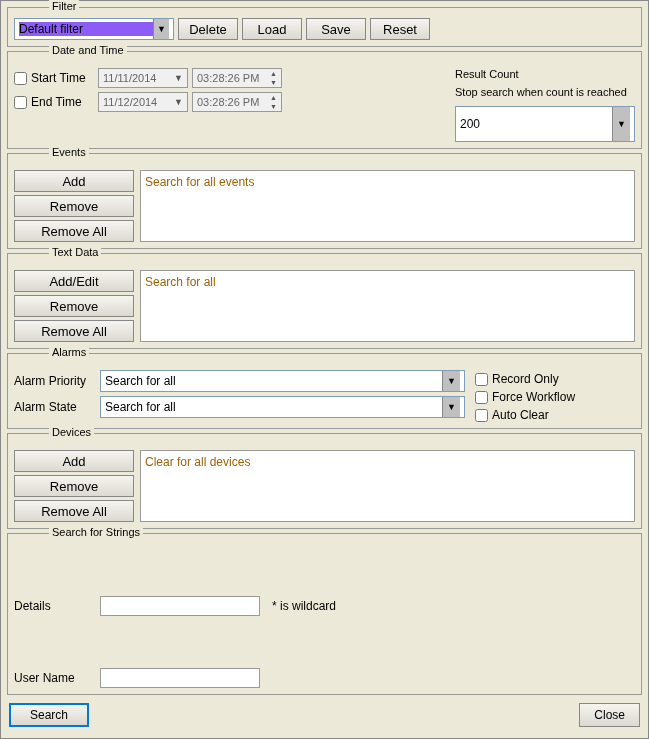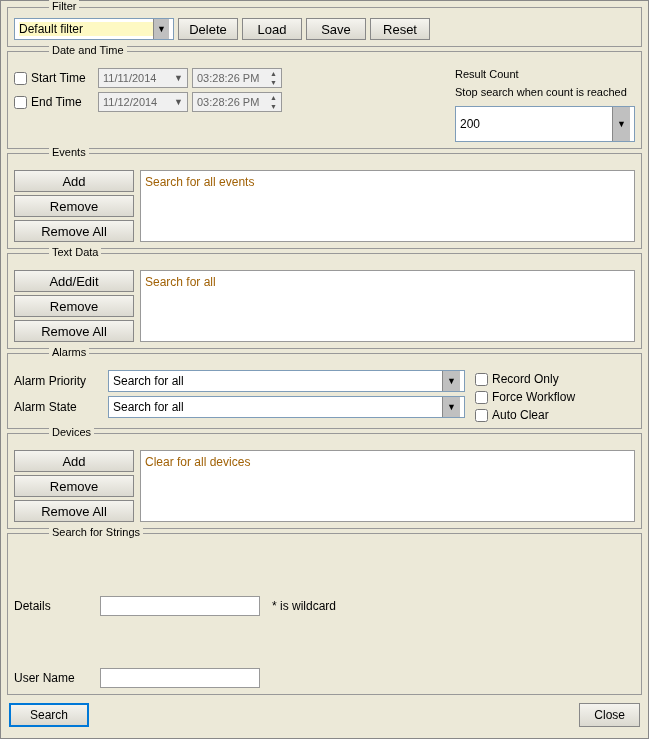--- a/index.html
+++ b/index.html
@@ -212,21 +212,21 @@
     .alarms-right {
       width: 160px;
       display: flex;
       flex-direction: column;
       gap: 4px;
       margin-top: 2px;
     }
     .alarm-row {
       display: flex;
       align-items: center;
-      gap: 14px;
+      gap: 6px;
     }
     .alarm-row-label {
       width: 80px;
       font-size: 12px;
     }
     .alarm-select {
       flex: 1;
       height: 22px;
       border: 1px solid #7f9db9;
       background: #fff;
@@ -308,21 +308,21 @@
     .btn-normal {
       height: 24px;
       min-width: 60px;
       background: linear-gradient(to bottom, #f5f4ef, #dbd9d0);
       border: 1px solid #888;
       font-size: 12px;
       cursor: pointer;
       padding: 0 14px;
     }
     .selected-text {
-      background: #fef9c3;
+      background: #8b5cf6;
       color: #fff;
     }
   </style>
 </head>
 <body>
 
 <div class="dialog">
 
   <div class="section">
     <span class="section-label">Filter</span>

